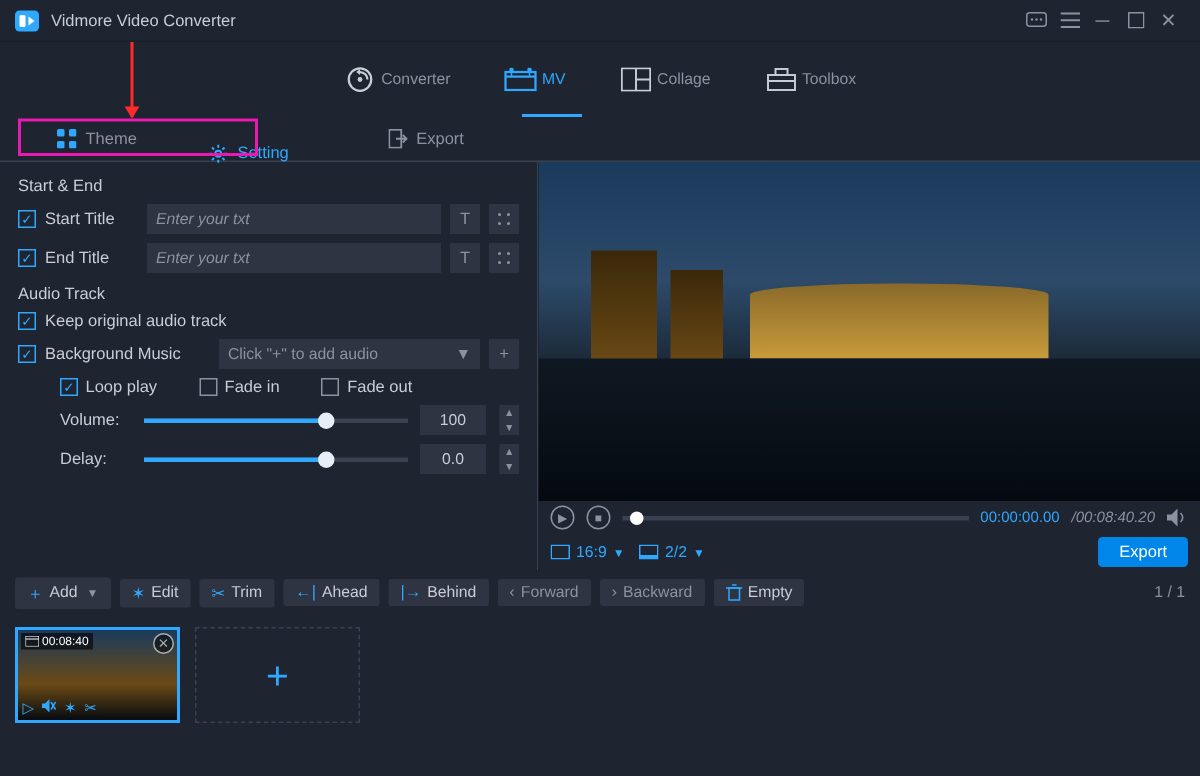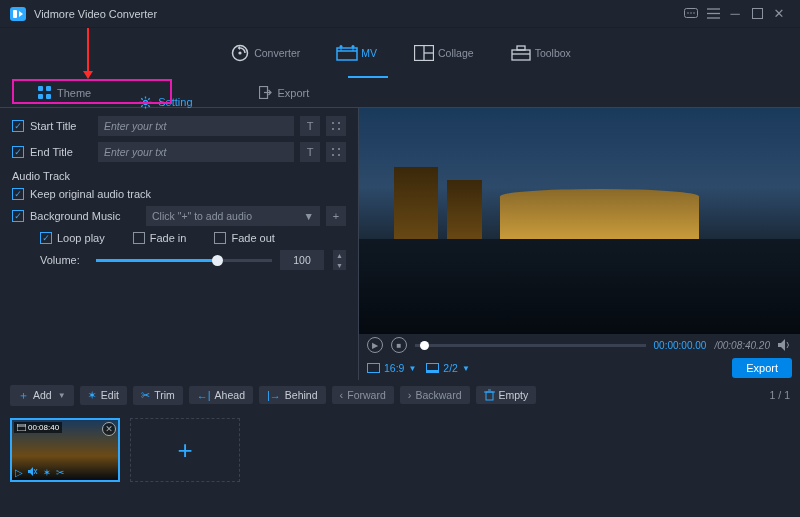--- a/index.html
+++ b/index.html
@@ -209,20 +209,21 @@
           <polyline points="9.5,4 12,6.5 9.5,9" fill="none" stroke="#8b92a0" stroke-width="1.2"></polyline>
         </svg>
     </span>
     <span>Export</span>
   </div>
 </div>
 
 <div class="main">
 
   <div class="left">
+    <div class="sechdr">Start &amp; End</div>
 
     <div class="row">
       <div class="chk">✓</div>
       <div class="lbl">Start Title</div>
       <input class="inp" placeholder="Enter your txt" style="">
       <div class="sq">T</div>
       <div class="sq">
         <svg width="10" height="10" viewBox="0 0 10 10">
             <circle cx="2" cy="2" r="1" fill="#8b92a0"></circle>
             <circle cx="8" cy="2" r="1" fill="#8b92a0"></circle>
@@ -285,20 +286,32 @@
         <div class="slfill" style="width:68%;"></div>
         <div class="slthumb" style="left:66%;"></div>
       </div>
       <div class="numbox">100</div>
       <div class="spinner">
           <div class="sp">▲</div>
           <div class="sp">▼</div>
         </div>
     </div>
 
+    <div class="slrow">
+      <div class="sllbl">Delay:</div>
+      <div class="slider">
+        <div class="slfill" style="width:68%;"></div>
+        <div class="slthumb" style="left:66%;"></div>
+      </div>
+      <div class="numbox">0.0</div>
+      <div class="spinner">
+          <div class="sp">▲</div>
+          <div class="sp">▼</div>
+        </div>
+    </div>
   </div>
 
   <div class="right">
     <div class="preview">
       <div class="sky"></div>
       <div class="bld b1"></div>
       <div class="bld b2"></div>
       <div class="bld b3"></div>
       <div class="lights"></div>
       <div class="water"></div>

